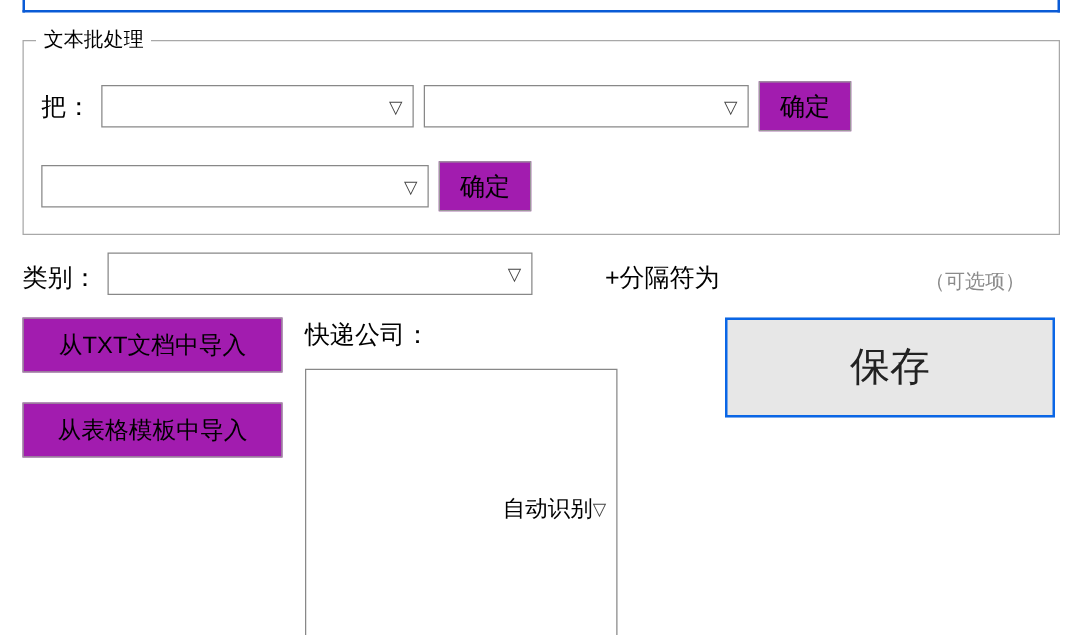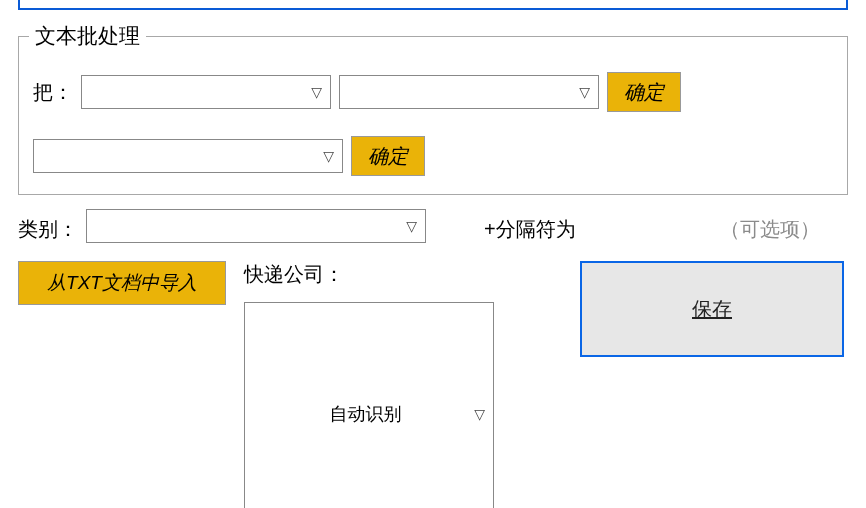--- a/index.html
+++ b/index.html
@@ -24,21 +24,21 @@
       border-top: none;
     }
     fieldset.batch-group {
       border: 1.5px solid #a8a8a8;
       padding: 8px 14px 18px 14px;
       position: relative;
       margin-bottom: 14px;
     }
     fieldset.batch-group legend {
       padding: 0 6px;
-      font-size: 21px;
+      font-size: 16px;
       color: #000;
       margin-left: -4px;
       font-family: Liberation Serif, serif;
     }
     .row {
       display: flex;
       align-items: center;
       gap: 8px;
     }
     .batch-row {
@@ -60,55 +60,54 @@
       height: 34px;
       padding: 0 8px 0 8px;
       cursor: pointer;
     }
     .combo .chevron {
       font-size: 14px;
       color: #444;
     }
     .combo span.val {
       flex: 1;
-      text-align: center;
+      text-align: right;
       padding-left: 4px;
     }
     .btn {
-      background: #eab308;
+      background: #a21caf;
       border: 1.5px solid #999;
       height: 40px;
       padding: 0 16px;
       font-size: 20px;
       cursor: pointer;
       display: flex;
       align-items: center;
       justify-content: center;
-      font-style: italic;
     }
     .combo.c1 { flex: 0 0 250px; }
     .combo.c2 { flex: 0 0 260px; }
     .combo.c3 { flex: 0 0 310px; }
     .combo.c4 { flex: 0 0 340px; }
     .combo.c5 { flex: 0 0 224px; }
     .category-row {
       display: flex;
       align-items: flex-end;
       gap: 8px;
       margin-bottom: 18px;
     }
     .manage-category {
       margin-left: 50px;
       font-size: 20px;
     }
     .optional {
       color: #8b8b8b;
       margin-left: auto;
       margin-right: 28px;
-      font-size: 20px;
+      font-size: 16px;
     }
     .lower-grid {
       display: flex;
       gap: 18px;
     }
     .col1 {
       display: flex;
       flex-direction: column;
       gap: 24px;
       width: 208px;
@@ -129,30 +128,29 @@
       width: 208px;
       height: 44px;
       font-size: 19px;
     }
     .express-label {
       font-size: 20px;
       margin-bottom: 4px;
     }
     .save-btn {
       width: 264px;
-      height: 96px;
+      height: 80px;
       background: #e7e7e7;
       border: 2px solid #0a66e6;
-      font-size: 20px;
+      font-size: 32px;
       color: #222;
       cursor: pointer;
       display: flex;
       align-items: center;
       justify-content: center;
-      text-decoration: underline;
     }
   </style>
 </head>
 <body>
 
 <div class="top-blue-bar"></div>
 
 <fieldset class="batch-group">
   <legend>文本批处理</legend>
 
@@ -184,20 +182,21 @@
     <span class="val"></span>
     <span class="chevron">▽</span>
   </div>
   <span class="manage-category">+分隔符为</span>
   <span class="optional">（可选项）</span>
 </div>
 
 <div class="lower-grid">
   <div class="col1">
     <button class="btn wide">从TXT文档中导入</button>
+    <button class="btn wide">从表格模板中导入</button>
   </div>
   <div class="col2">
     <div class="express-label">快递公司：</div>
     <div class="combo c5">
       <span class="val">自动识别</span>
       <span class="chevron">▽</span>
     </div>
 
   </div>
   <div class="col3">

